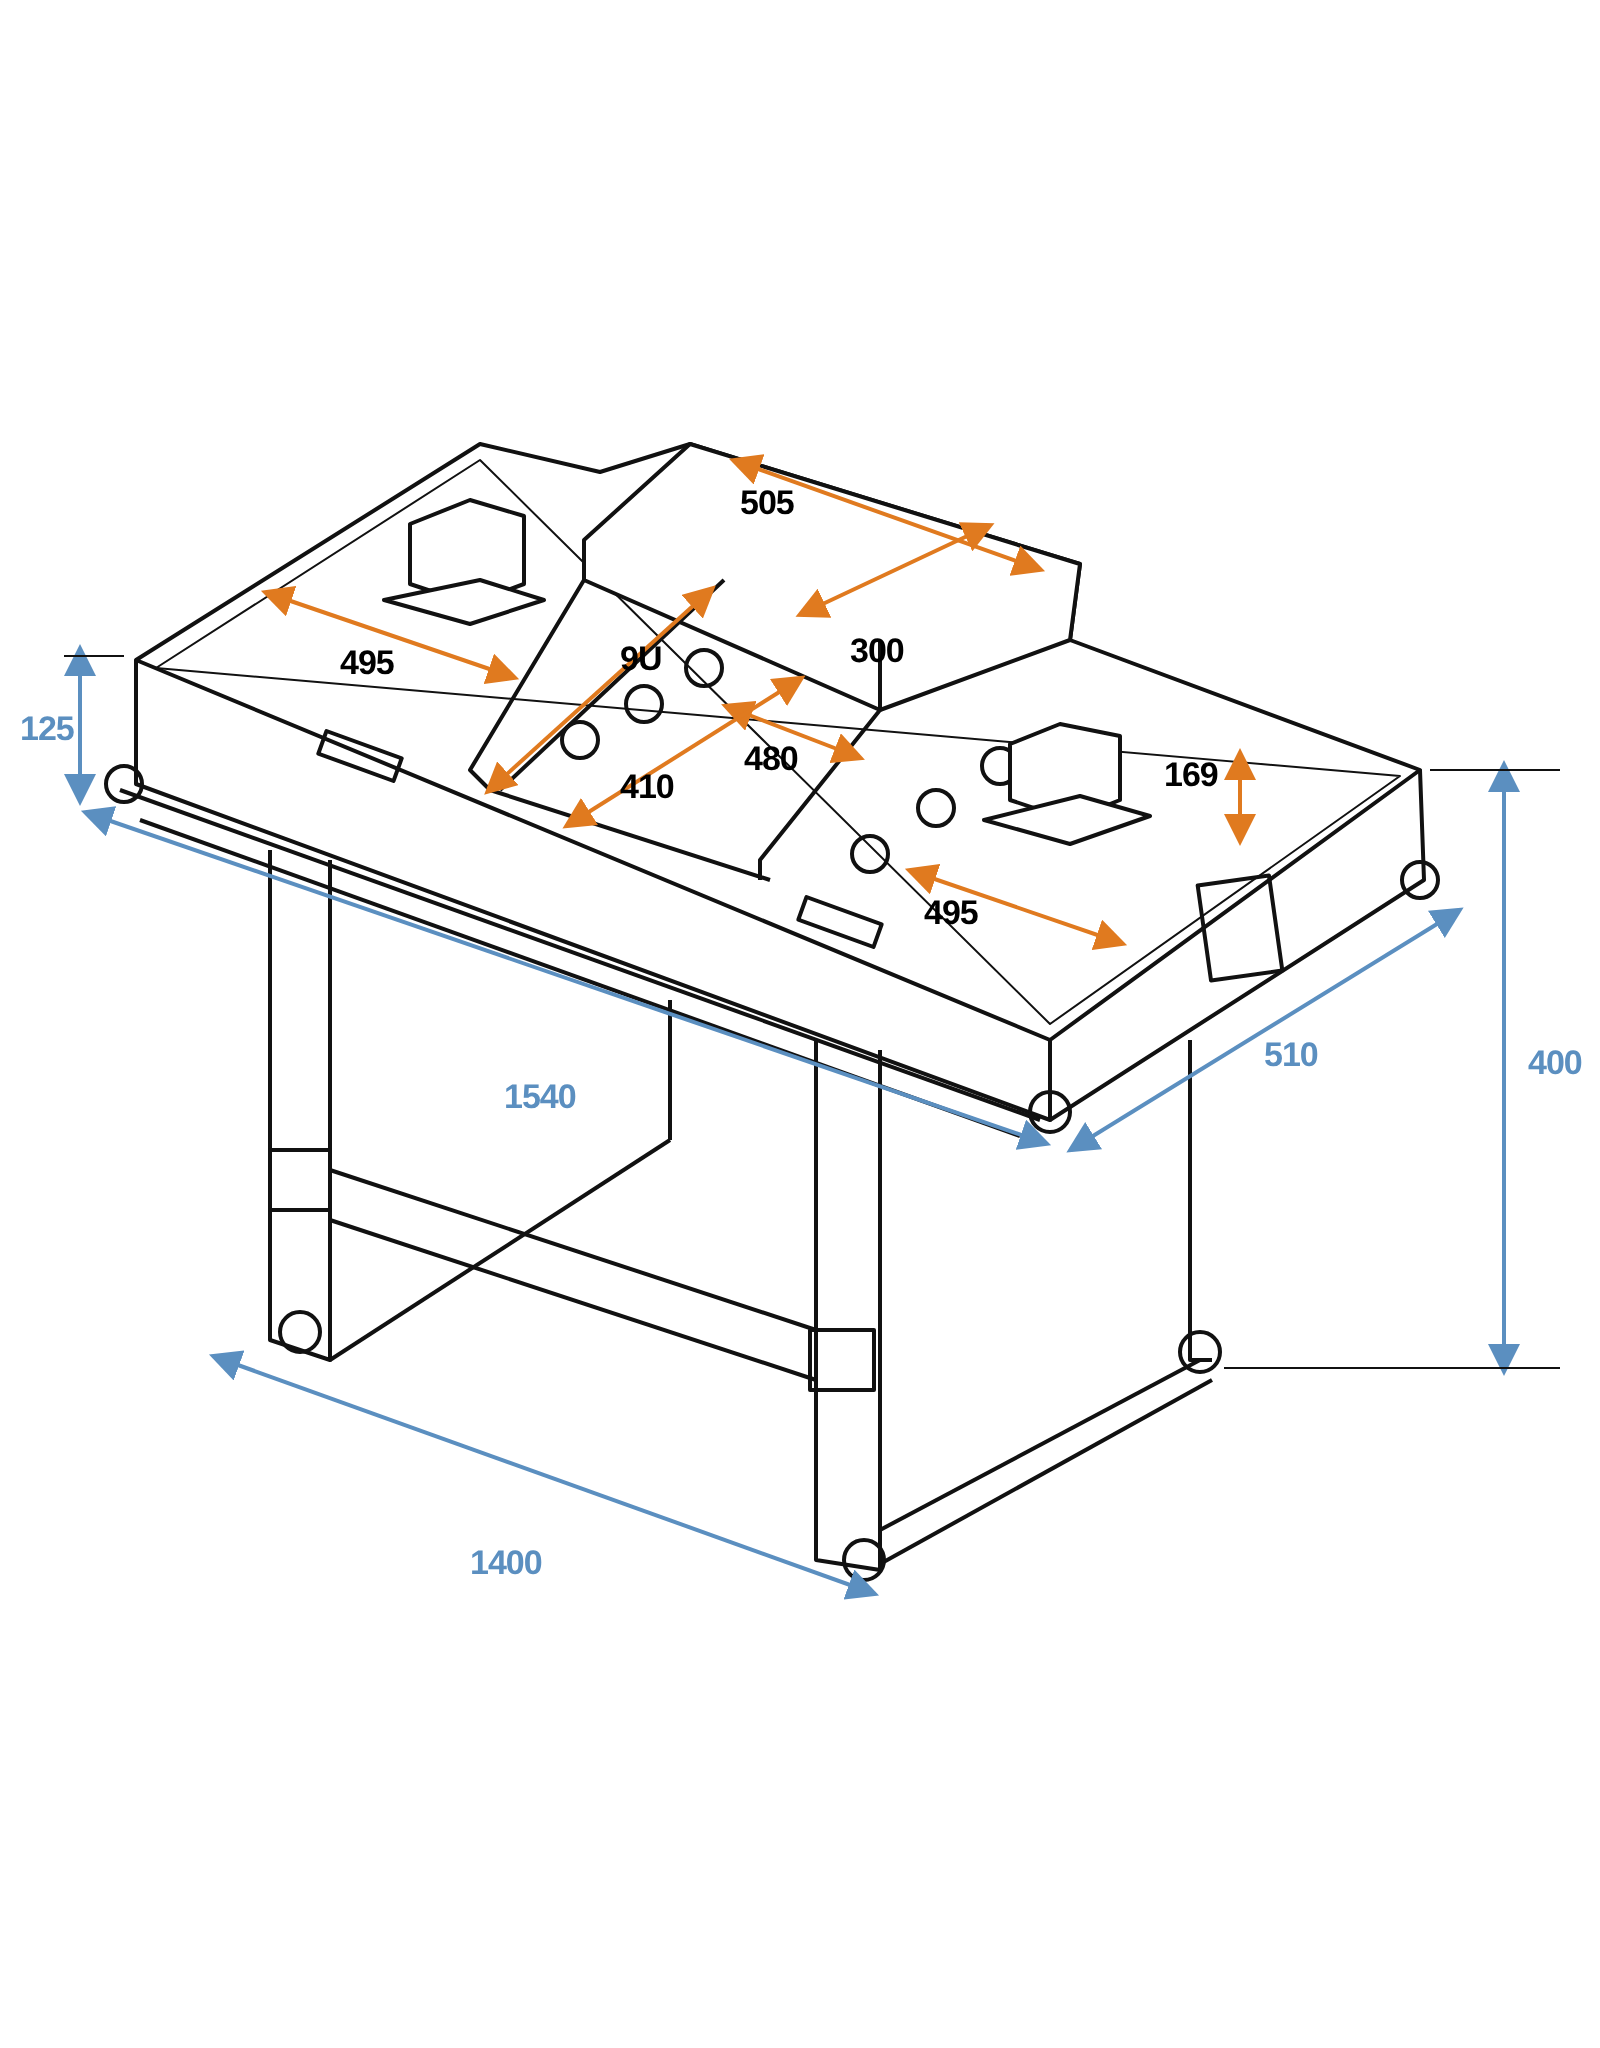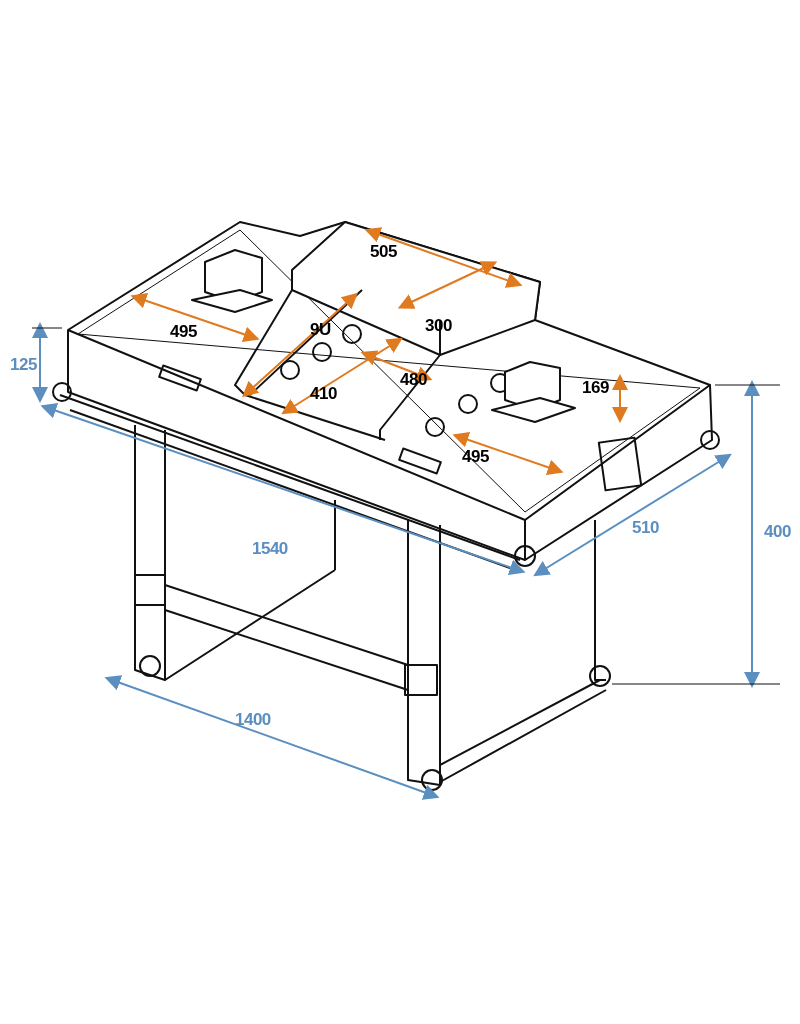--- a/index.html
+++ b/index.html
@@ -101,23 +101,23 @@
     <line x1="288" y1="410" x2="396" y2="342" marker-start="url(#ao)" marker-end="url(#ao)"></line>
     <line x1="620" y1="382" x2="620" y2="415" marker-start="url(#ao)" marker-end="url(#ao)"></line>
     <line x1="460" y1="437" x2="556" y2="470" marker-start="url(#ao)" marker-end="url(#ao)"></line>
   </g>
 </svg>
 
 <div class="lbl blue" style="left:10px;top:355px;">125</div>
 <div class="lbl blue" style="left:252px;top:498px;margin-top:41px;">1540</div>
 <div class="lbl blue" style="left:632px;top:518px;">510</div>
 <div class="lbl blue" style="left:764px;top:522px;">400</div>
-<div class="lbl blue" style="left:235px;top:710px;">1400</div>
+<div class="lbl blue" style="left:235px;top:772px;">1400</div>
 
 <div class="lbl orange" style="left:170px;top:322px;">495</div>
 <div class="lbl orange" style="left:370px;top:242px;">505</div>
 <div class="lbl orange" style="left:425px;top:295px;margin-top:21px;">300</div>
 <div class="lbl orange" style="left:310px;top:320px;">9U</div>
-<div class="lbl orange" style="left:372px;top:370px;margin-left:28px;">480</div>
+<div class="lbl orange" style="left:372px;top:370px;">480</div>
 <div class="lbl orange" style="left:310px;top:384px;">410</div>
 <div class="lbl orange" style="left:582px;top:378px;">169</div>
 <div class="lbl orange" style="left:462px;top:447px;">495</div>
 </div>
 
 </body></html>

